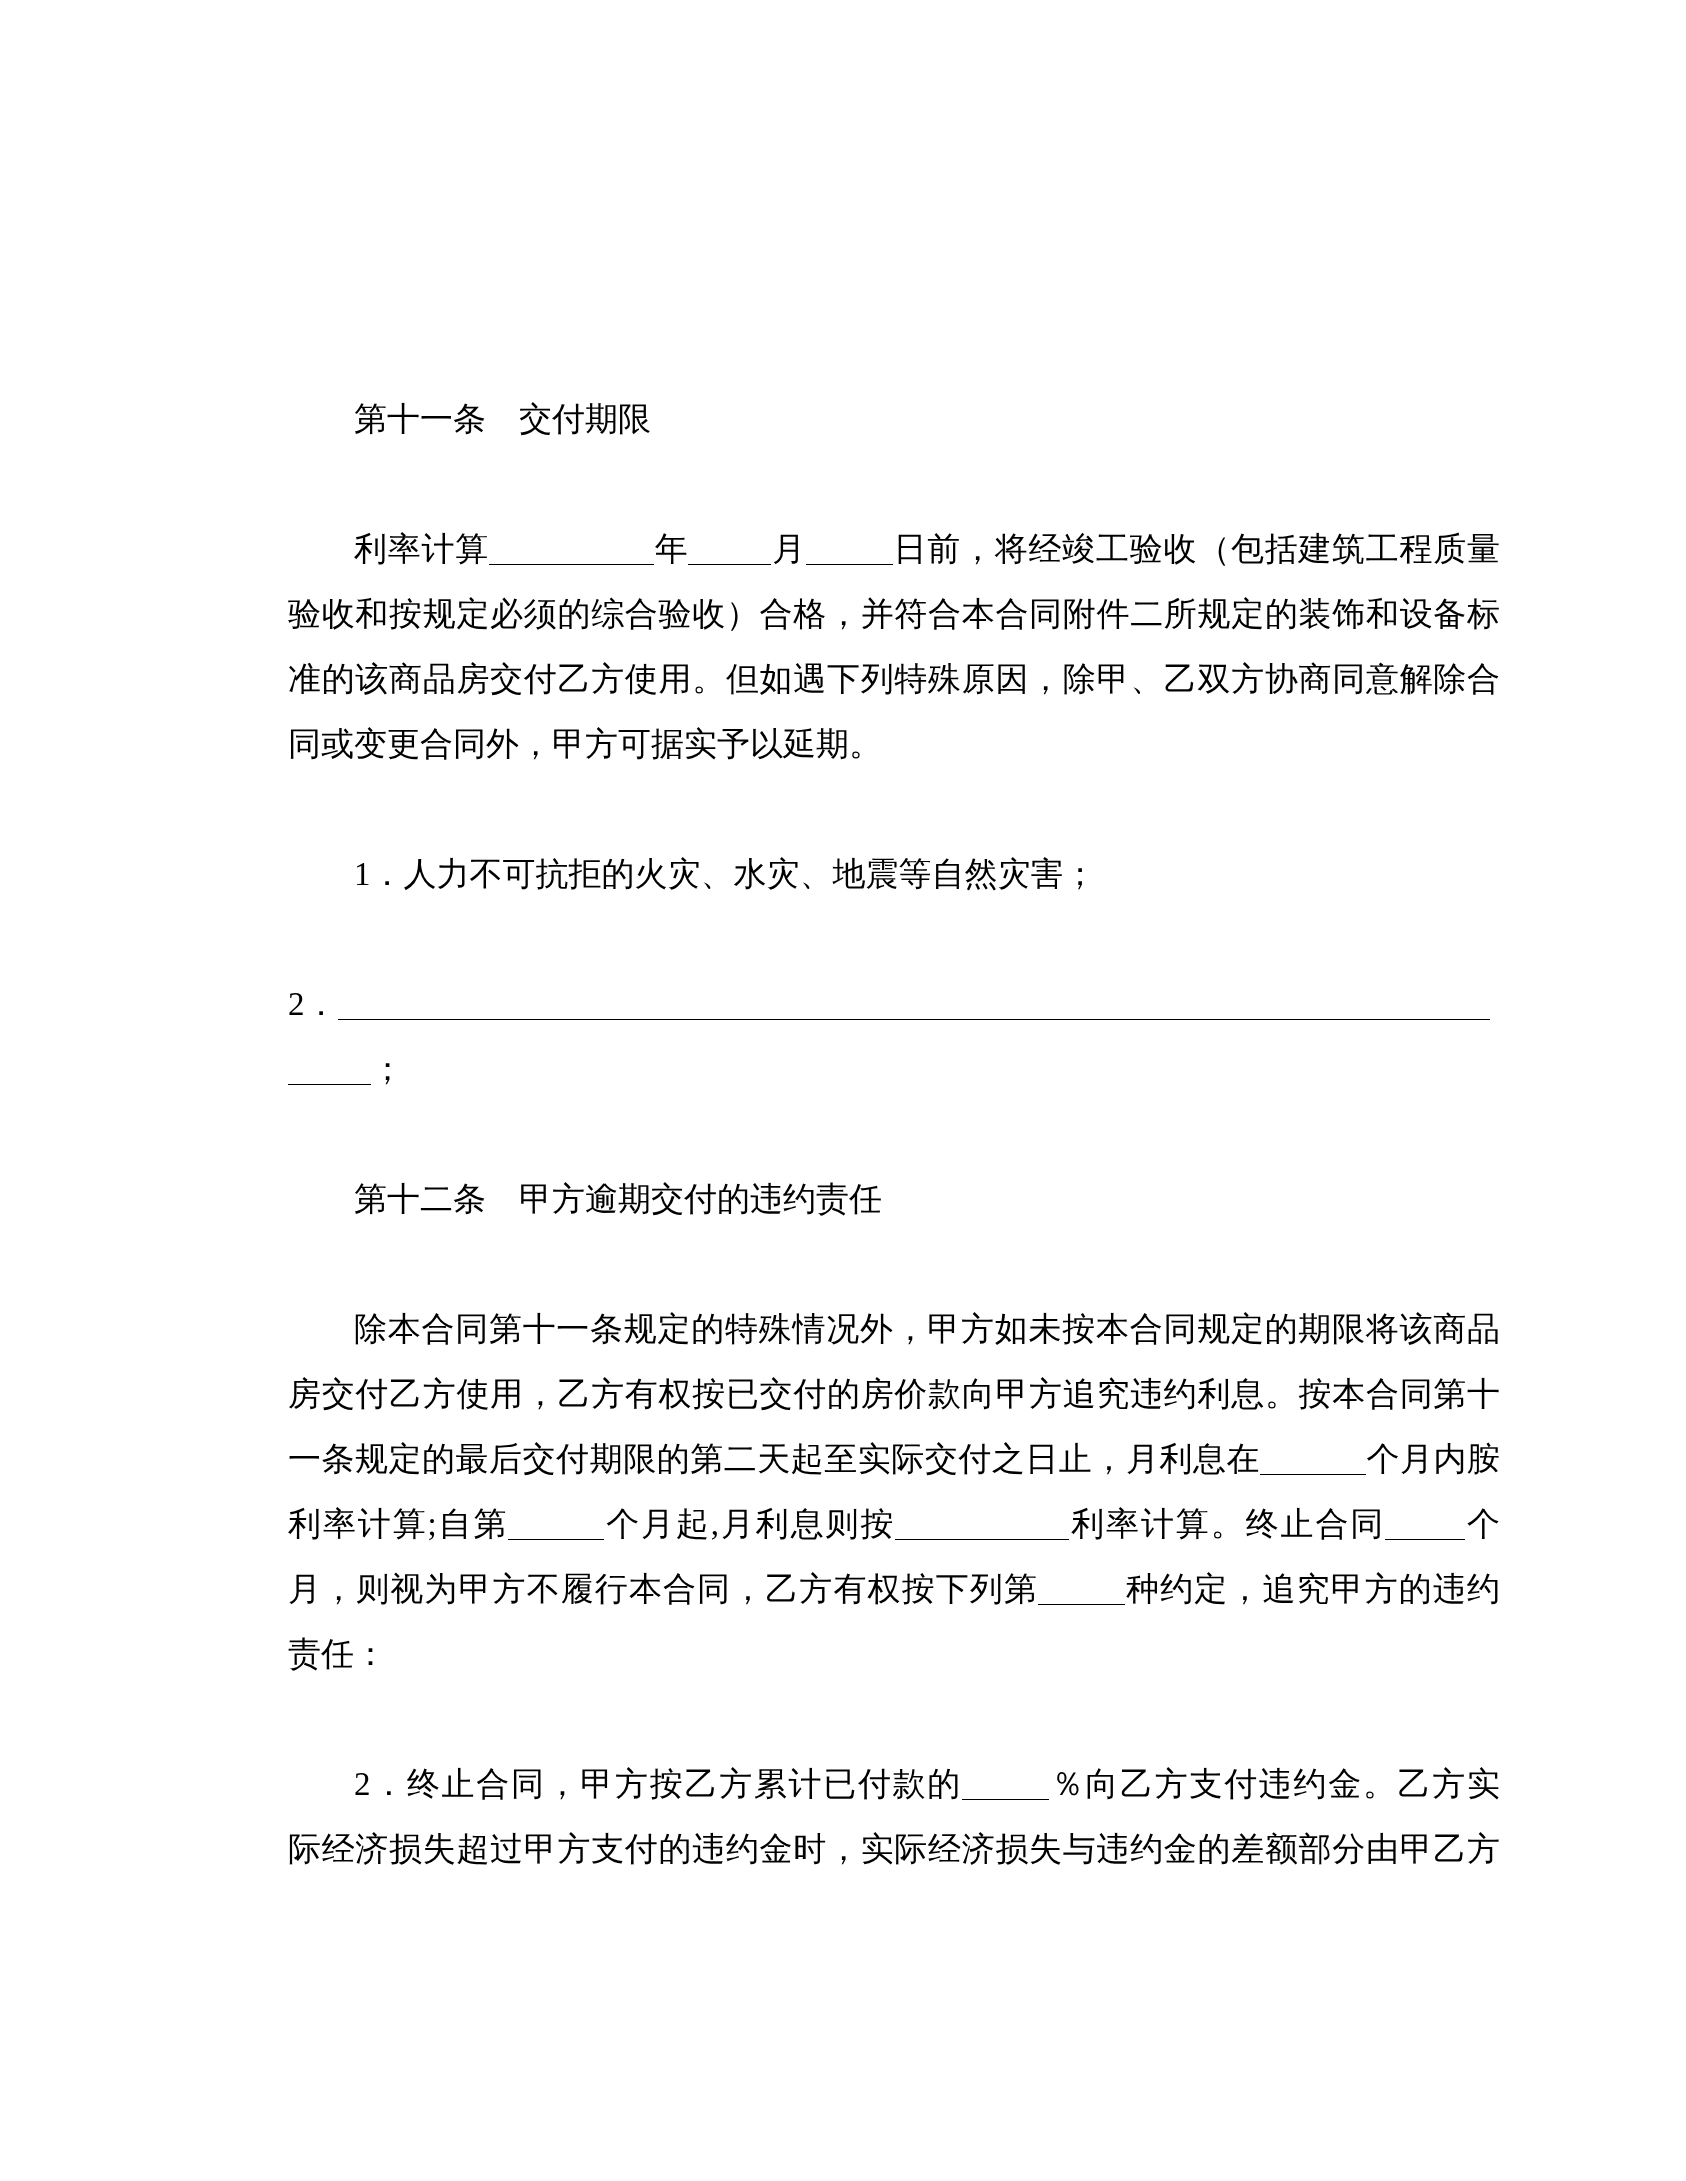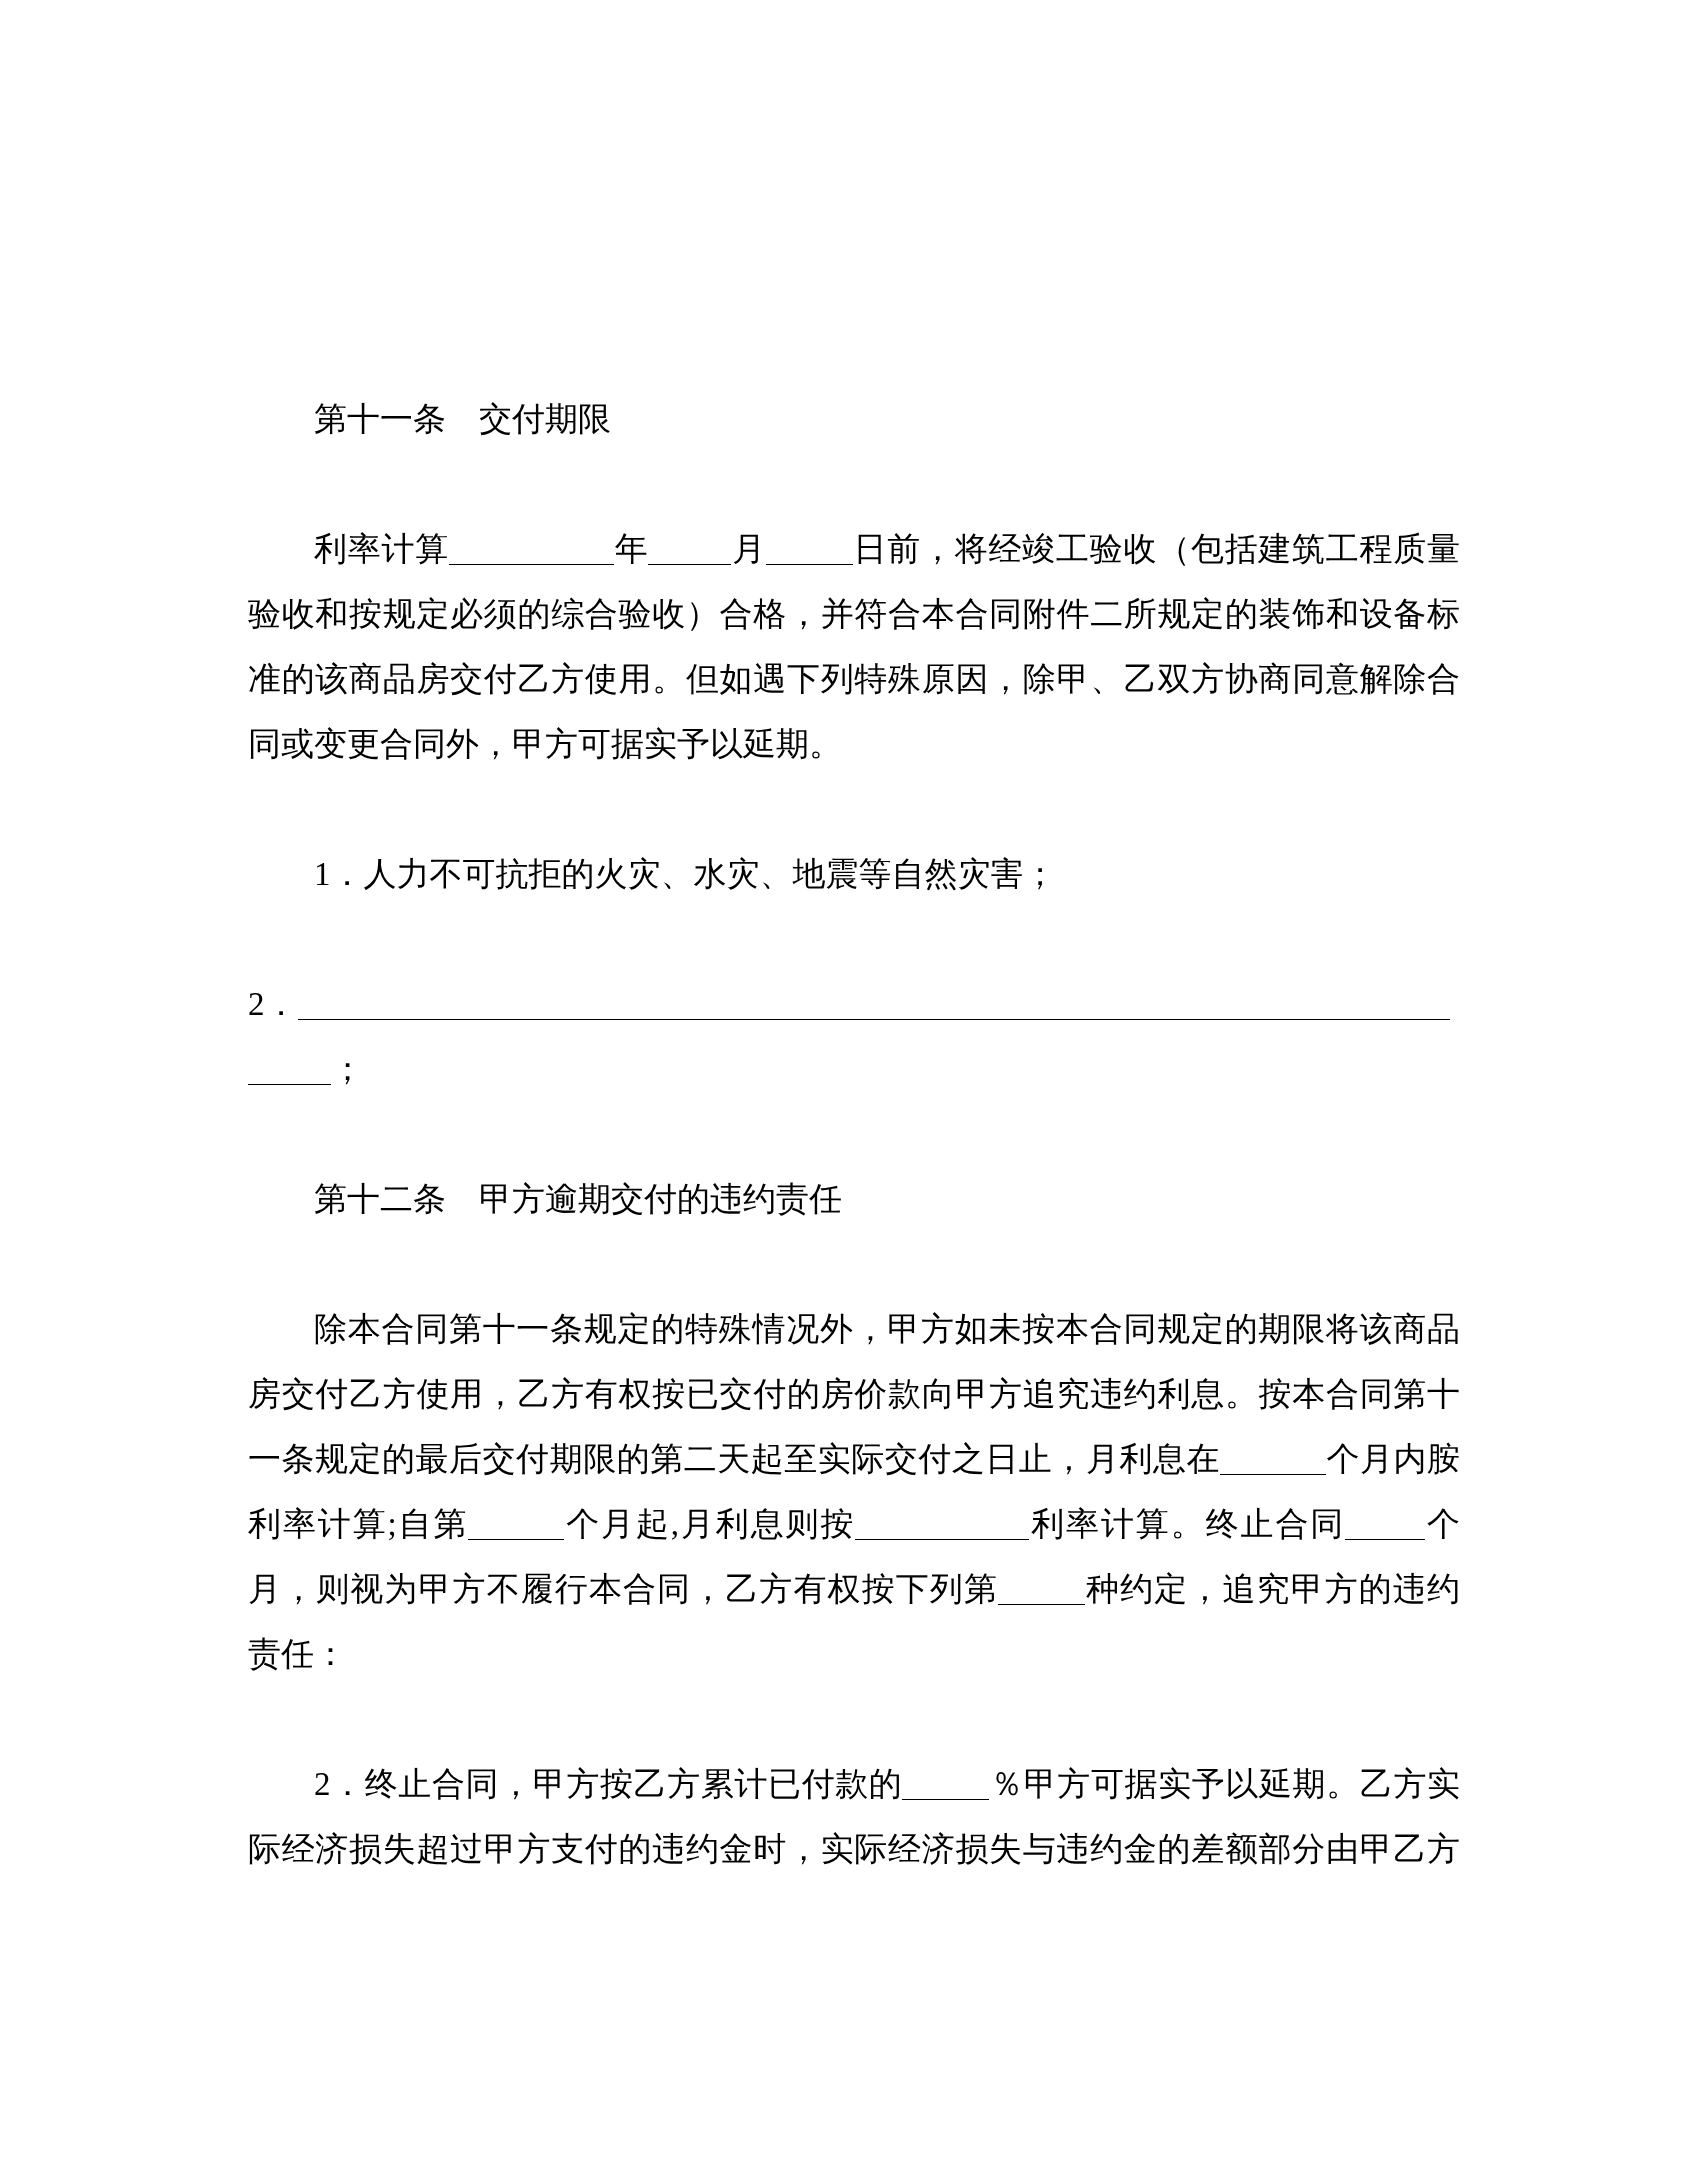--- a/index.html
+++ b/index.html
@@ -8,20 +8,21 @@
     background: #ffffff;
   }
   .page {
     position: relative;
     width: 1512px;
     height: 2182px;
     background: #ffffff;
     color: #000000;
     font-family: "Liberation Serif", "DejaVu Serif", serif;
     overflow: hidden;
+    margin-left: 40px;
   }
   .content {
     position: absolute;
     left: 248px;
     top: 387px;
     width: 1212px;
   }
   .line {
     height: 65px;
     line-height: 65px;
@@ -66,17 +67,17 @@
       <div class="spacer"></div>
       <div class="line indent"><span>第十二条　甲方逾期交付的违约责任</span></div>
       <div class="spacer"></div>
       <div class="line indent justify"><span>除本合同第十一条规定的特殊情况外，甲方如未按本合同规定的期限将该商品</span></div>
       <div class="line justify"><span>房交付乙方使用，乙方有权按已交付的房价款向甲方追究违约利息。按本合同第十</span></div>
       <div class="line justify"><span>一条规定的最后交付期限的第二天起至实际交付之日止，月利息在</span><span class="blank" style="width: 106px;"></span><span>个月内胺</span></div>
       <div class="line justify"><span>利率计算;自第</span><span class="blank" style="width: 96px;"></span><span>个月起,月利息则按</span><span class="blank" style="width: 174px;"></span><span>利率计算。终止合同</span><span class="blank" style="width: 80px;"></span><span>个</span></div>
       <div class="line justify"><span>月，则视为甲方不履行本合同，乙方有权按下列第</span><span class="blank" style="width: 87px;"></span><span>种约定，追究甲方的违约</span></div>
       <div class="line"><span>责任：</span></div>
       <div class="spacer"></div>
-      <div class="line indent justify"><span>2．终止合同，甲方按乙方累计已付款的</span><span class="blank" style="width: 87px;"></span><span>％甲方可据实予以延期。乙方实</span></div>
+      <div class="line indent justify"><span>2．终止合同，甲方按乙方累计已付款的</span><span class="blank" style="width: 87px;"></span><span>％向乙方支付违约金。乙方实</span></div>
       <div class="line justify"><span>际经济损失超过甲方支付的违约金时，实际经济损失与违约金的差额部分由甲乙方</span></div>
     </div>
 </div>
 
 
 </body></html>

